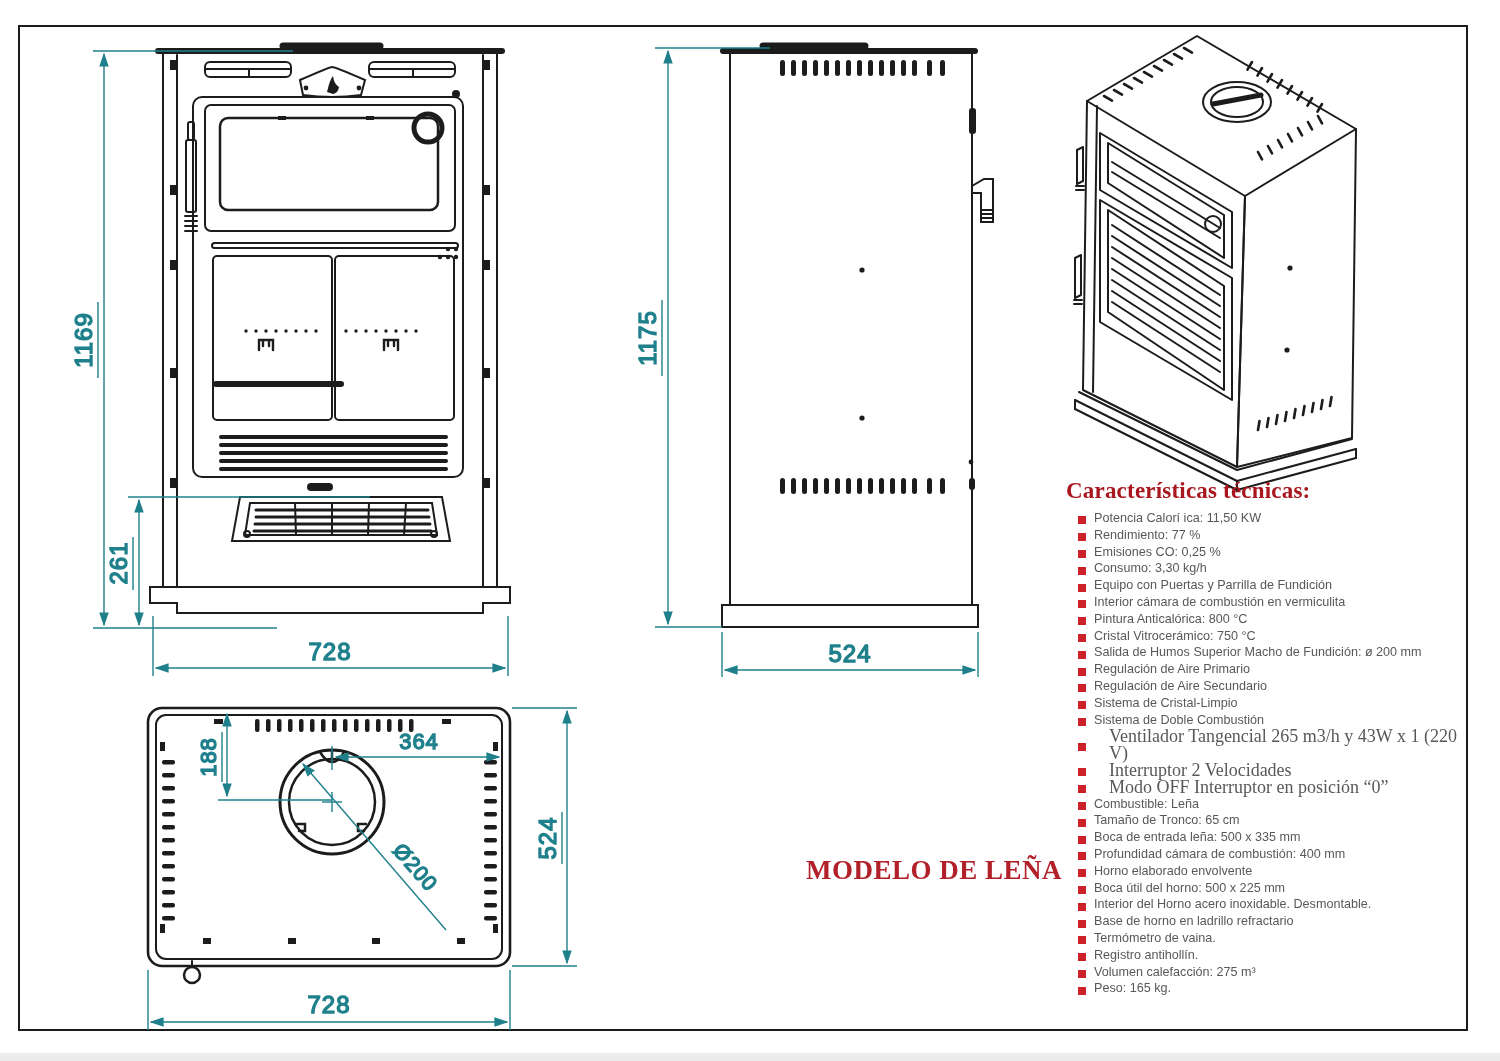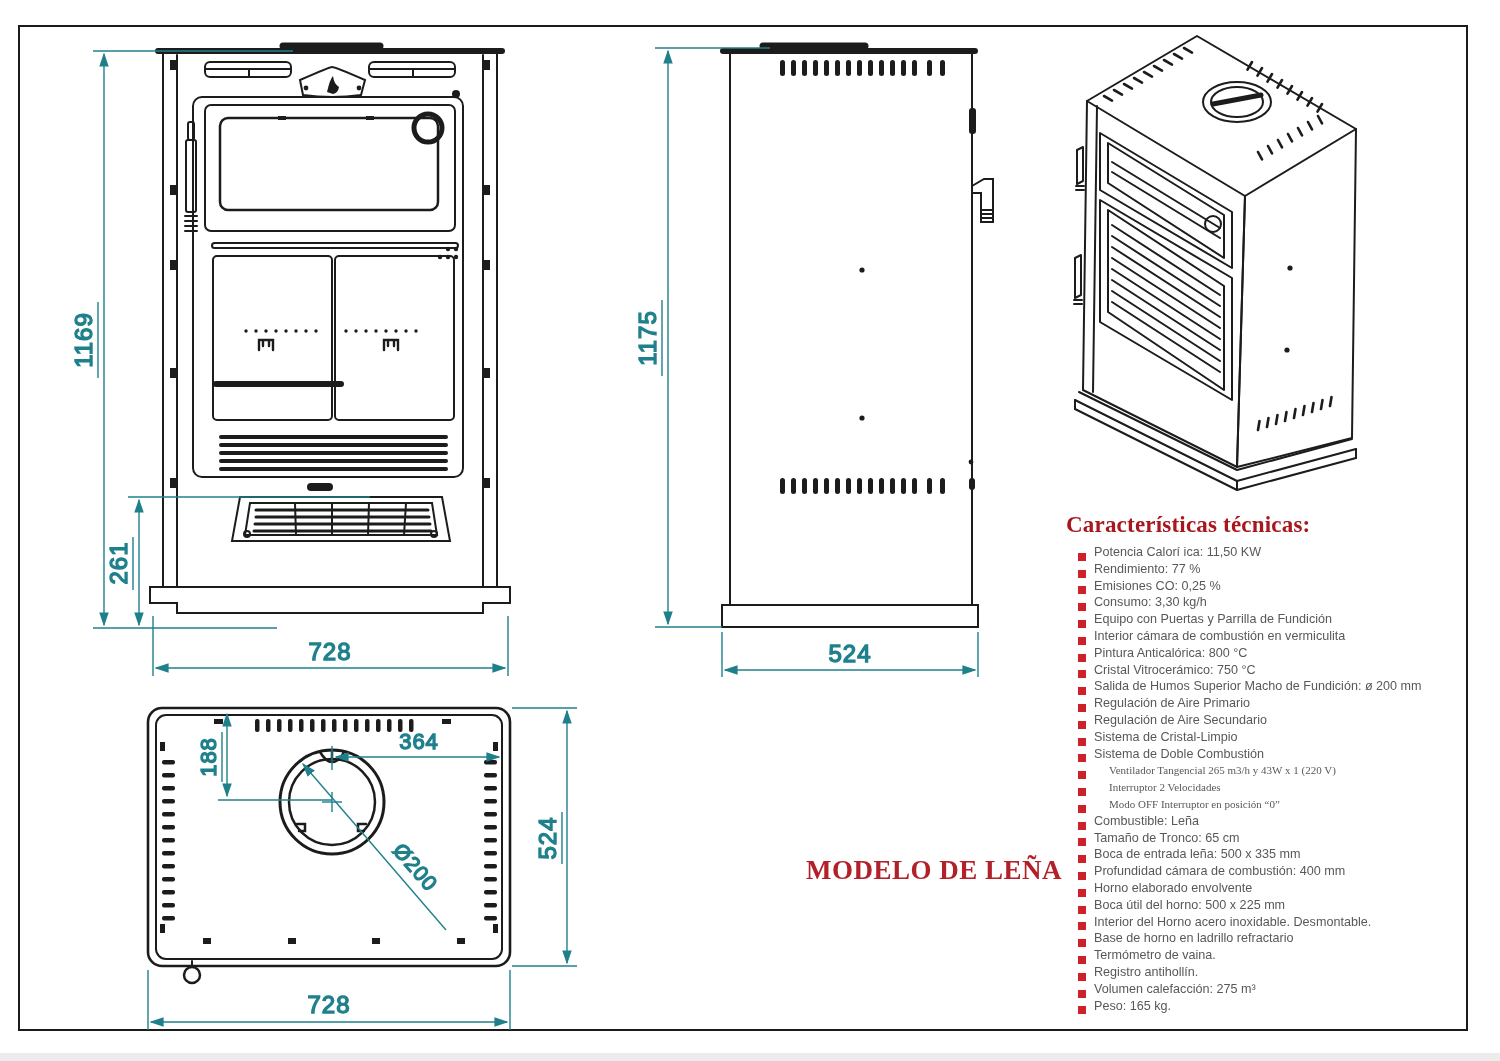--- a/index.html
+++ b/index.html
@@ -8,28 +8,28 @@
   .frame{position:absolute;left:18px;top:25px;width:1450px;height:1006px;
          border:2px solid #1b1b1b;box-sizing:border-box;}
   .bottom-strip{position:absolute;left:0;bottom:0;width:100%;height:8px;background:#ececec;}
   svg.drawing{position:absolute;left:0;top:0;}
   .dim-text{fill:#1f808c;font-family:"Liberation Sans",sans-serif;font-weight:400;letter-spacing:1px;}
 
   .title-block{position:absolute;left:806px;top:850px;
                font-family:"Liberation Serif",serif;font-weight:700;
                font-size:27px;line-height:40px;color:#b2202a;letter-spacing:.5px;}
 
-  .specs{position:absolute;left:1066px;top:512px;width:400px;}
+  .specs{position:absolute;left:1066px;top:478px;width:400px;}
   .specs h2{margin:0 0 6px 0;font-family:"Liberation Serif",serif;font-weight:700;
             font-size:23px;color:#a8161e;letter-spacing:.2px;}
   .specs ul{list-style:none;margin:0;padding:0 0 0 12px;}
-  .specs li{display:flex;align-items:flex-end;gap:8px;
+  .specs li{display:flex;align-items:center;gap:8px;
             font-size:12.6px;line-height:16.8px;color:#57585a;}
   .specs li .bullet{flex:0 0 auto;width:8px;height:8px;background:#cc2128;margin-top:4px;}
-  .specs li.serif{font-family:"Liberation Serif",serif;font-size:11px;gap:23px;}
+  .specs li.serif{font-family:"Liberation Serif",serif;font-size:18px;gap:23px;}
 </style>
 </head>
 <body>
 
 <div class="sheet">
   <div class="frame"></div>
 
   <svg class="drawing" width="1500" height="1061" viewBox="0 0 1500 1061">
     <defs>
       <marker id="ma" viewBox="0 0 10 10" refX="9" refY="5" markerWidth="10" markerHeight="10" orient="auto-start-reverse">

